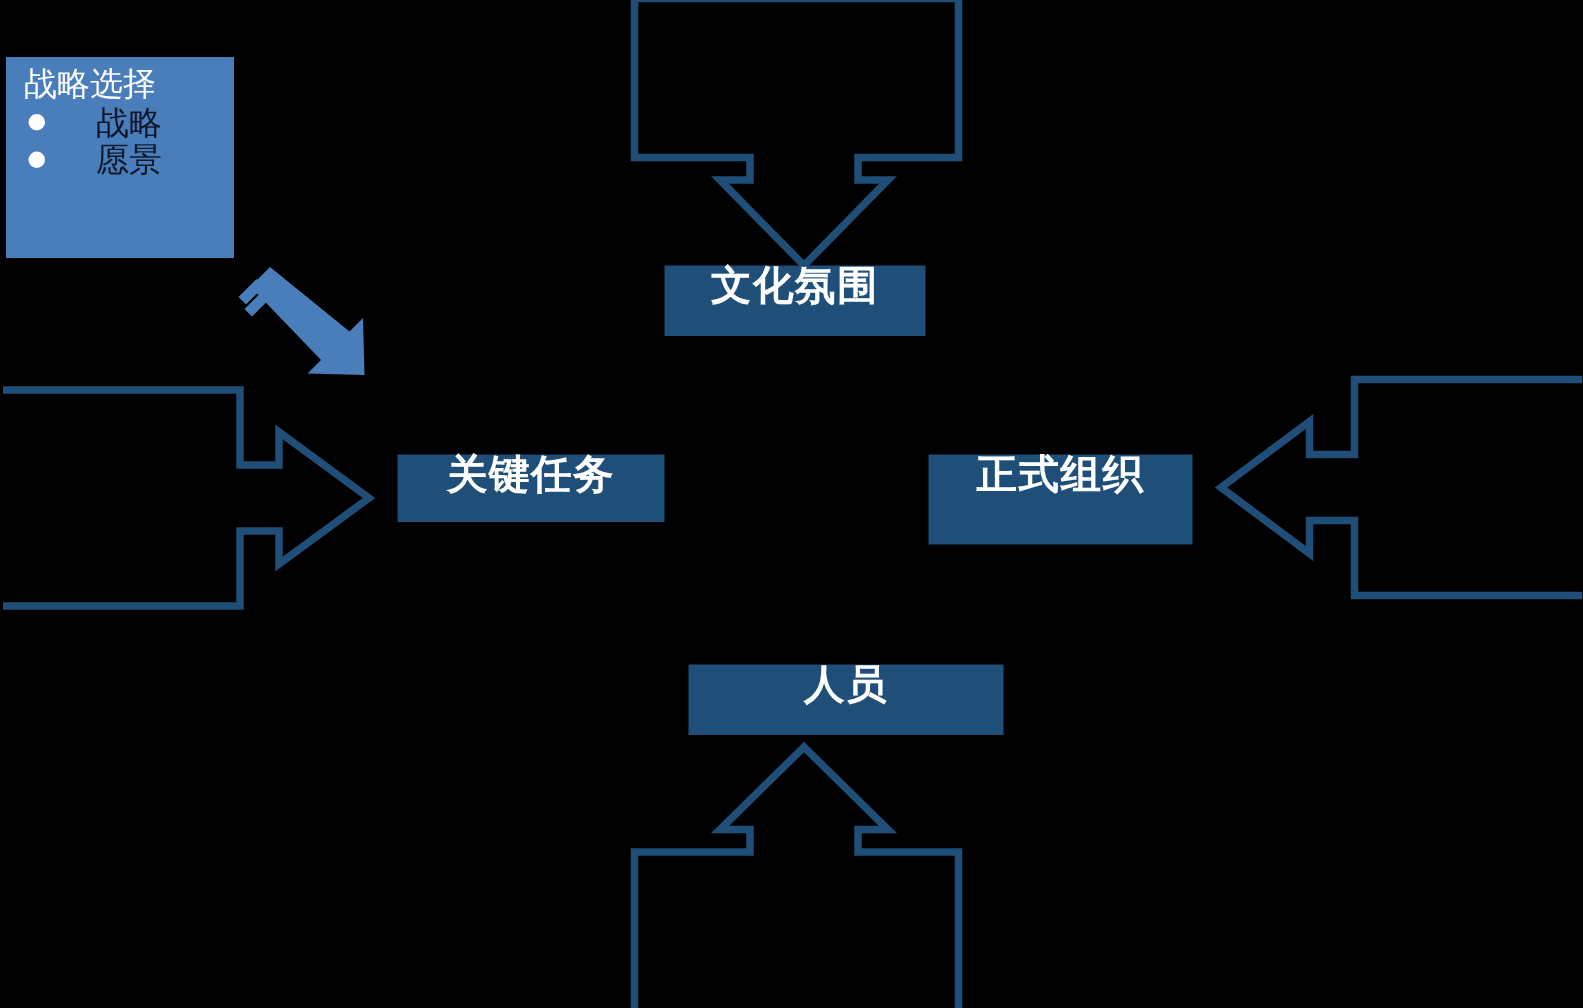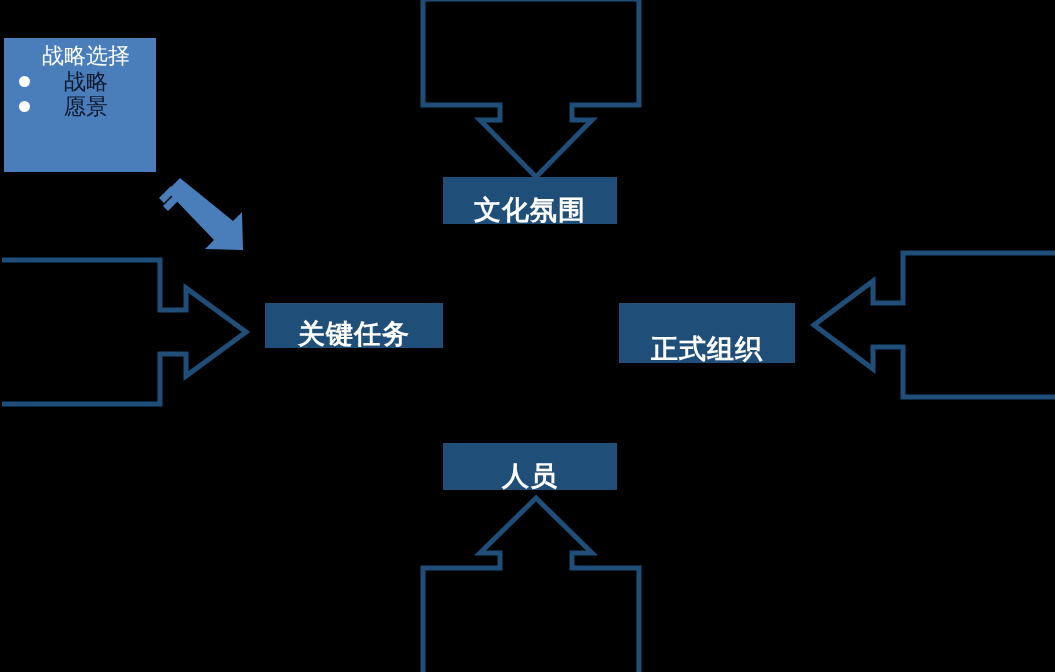--- a/index.html
+++ b/index.html
@@ -23,21 +23,21 @@
   .shape svg {
     display: block;
     overflow: visible;
   }
 
   
   .label-box {
     position: absolute;
     background: #1f4e79;
     display: flex;
-    align-items: flex-end;
+    align-items: flex-start;
     justify-content: center;
     box-sizing: border-box;
   }
   .label-box .label-text {
     color: #ffffff;
     font-weight: bold;
     font-size: 27px;
     line-height: 1;
     letter-spacing: 1px;
     white-space: nowrap;
@@ -113,25 +113,25 @@
   </div>
 
   <div class="label-box" style="left:265px; top:303px; width:178px; height:45px;">
     <span class="label-text">关键任务</span>
   </div>
 
   <div class="label-box" style="left:619px; top:303px; width:176px; height:60px;">
     <span class="label-text">正式组织</span>
   </div>
 
-  <div class="label-box" style="left:443px; top:443px; width:174px; height:47px;">
+  <div class="label-box" style="left:459px; top:443px; width:210px; height:47px;">
     <span class="label-text">人员</span>
   </div>
 
-  <div class="strategy-box" style="left:4px; top:38px; width:152px; height:134px;text-align:center;">
+  <div class="strategy-box" style="left:4px; top:38px; width:152px; height:134px;">
     <div class="strategy-title">战略选择</div>
     <ul class="strategy-list">
       <li>
         <span class="bullet-dot"></span>
         <span>战略</span>
       </li>
       <li>
         <span class="bullet-dot"></span>
         <span>愿景</span>
       </li>

